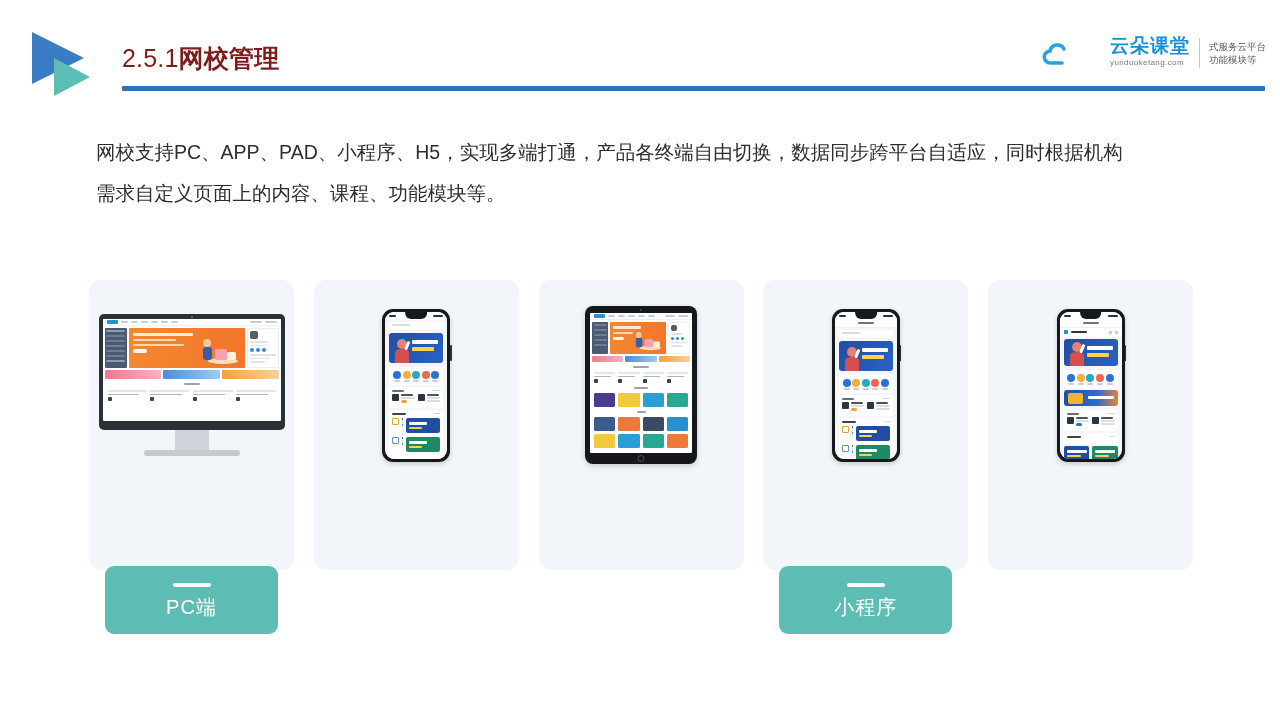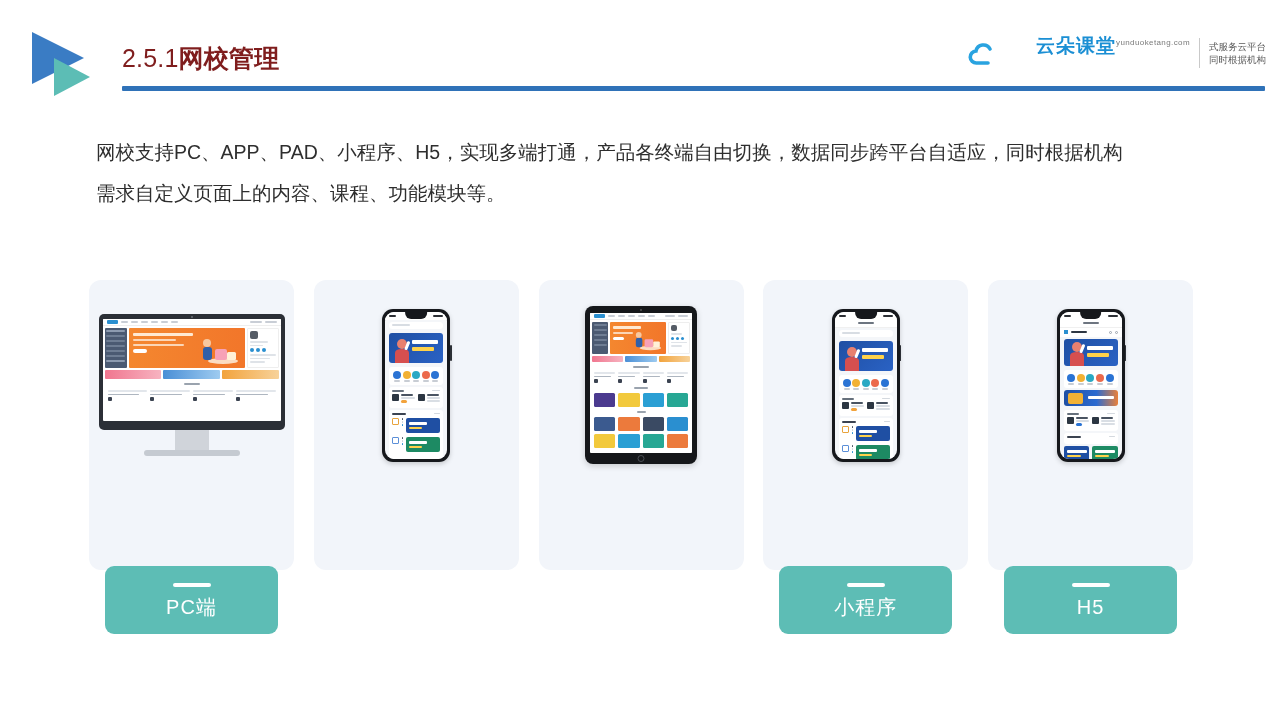--- a/index.html
+++ b/index.html
@@ -27,21 +27,21 @@
 
   .title-rule {
     position:absolute; left:122px; top:86px; width:1143px; height:5px;
     background:#2f72b8; border-radius:1px;
   }
 
   
   .brand { position:absolute; right:14px; top:36px; display:flex; align-items:center; }
   .brand-left { display:flex; align-items:flex-start; }
   .brand-cloud { width:30px; height:30px; margin-right:2px; margin-top:4px; }
-  .brand-names { display:flex; flex-direction:row; justify-content:center;margin-left:36px; }
+  .brand-names { display:flex; flex-direction:column; justify-content:center;margin-left:36px; }
   .brand-cn {
     font-size:19px; font-weight:700; color:#1b8fd4; letter-spacing:1px;
     line-height:20px; white-space:nowrap;
   }
   .brand-en {
     font-size:8px; color:#7a7a7a; letter-spacing:0.4px;
     line-height:11px; margin-top:1px; white-space:nowrap;
   }
   .brand-div { width:1px; height:30px; background:#c9c9c9; margin:0 9px; }
   .brand-tag {
@@ -298,21 +298,21 @@
           </svg>
         </div>
         <div class="brand-names">
           <div class="brand-cn">云朵课堂</div>
           <div class="brand-en">yunduoketang.com</div>
         </div>
       </div>
       <div class="brand-div"></div>
       <div class="brand-tag">
         <div>式服务云平台</div>
-        <div>同时根据机构</div>
+        <div>功能模块等</div>
       </div>
     </div>
   </div>
 
   <div class="body-copy">
     <p>网校支持PC、APP、PAD、小程序、H5，实现多端打通，产品各终端自由切换，数据同步跨平台自适应，同时根据机构</p>
     <p>需求自定义页面上的内容、课程、功能模块等。</p>
   </div>
 
   <div class="cards">
@@ -848,20 +848,16 @@
                   </div>
                 <div class="c g">
                     <b></b>
                     <s></s>
                   </div>
               </div>
             </div>
           </div>
         </div>
       </div>
-      <div class="label-box">
-        <div class="label-dash"></div>
-        <div class="label-text">H5</div>
-      </div>
     </div>
 
   </div>
 </div>
 
 </body></html>

